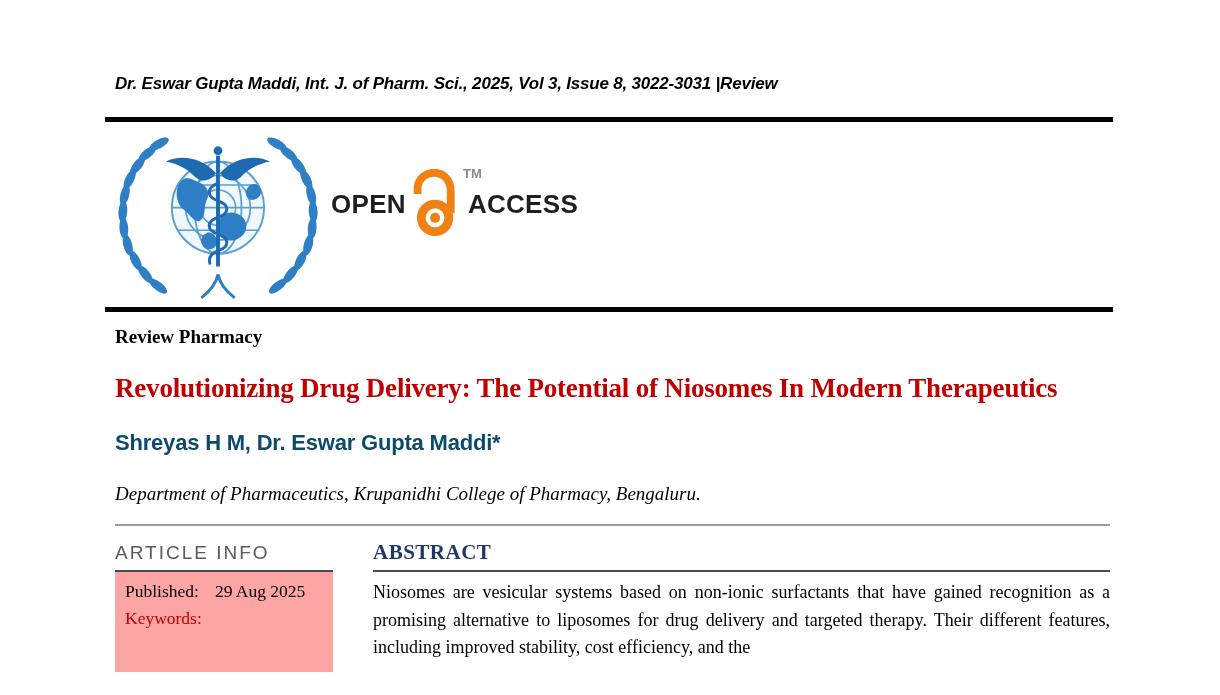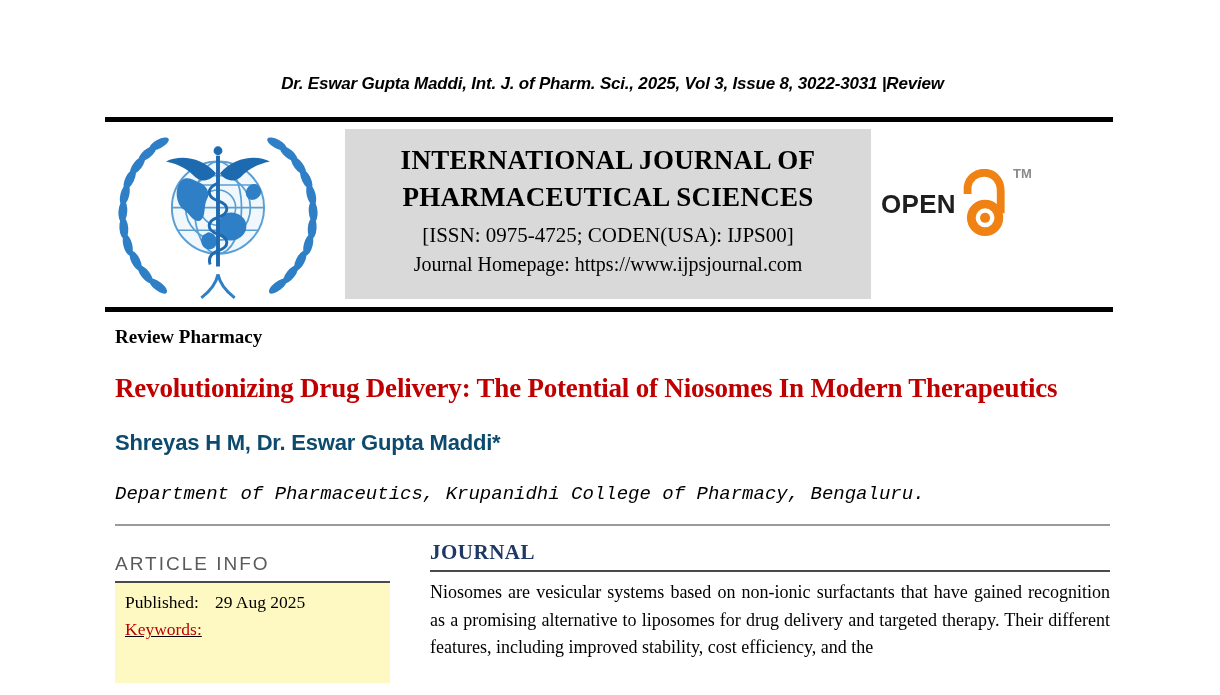--- a/index.html
+++ b/index.html
@@ -4,21 +4,21 @@
 <style>
   html,body{margin:0;padding:0;}
   body{
     width:1220px;height:695px;overflow:hidden;background:#ffffff;
     font-family:"Liberation Serif", serif;color:#000;
   }
   .content{margin-left:115px;width:995px;}
 
   
   .citation-row{
-    padding-top:74px;text-align:center;
+    padding-top:74px;text-align:left;
     font-family:"Liberation Sans", sans-serif;
     font-style:italic;font-weight:bold;font-size:17px;letter-spacing:-0.2px;
   }
 
   .rule-thick{height:5px;background:#000;margin-top:23px;margin-left:-10px;width:1008px;}
   .rule-thick.second{margin-top:6px;}
 
   
   .masthead{display:flex;align-items:flex-start;margin-top:7px;height:172px;}
   .logo-wrap{width:206px;height:172px;flex:0 0 auto;}
@@ -43,33 +43,33 @@
   
   .review-label{margin-top:14px;font-size:19px;font-weight:bold;}
   .paper-title{
     margin-top:18px;width:990px;font-size:27px;font-weight:bold;line-height:44px;
     color:#C00000;letter-spacing:-0.2px;
   }
   .authors{
     margin-top:20px;font-family:"Liberation Sans", sans-serif;font-weight:bold;
     font-size:22px;line-height:26px;color:#0c4a6e;letter-spacing:-0.2px;
   }
-  .affiliation{margin-top:26px;font-style:italic;font-size:19px;line-height:24px;font-family:Liberation Mono, monospace;}
+  .affiliation{margin-top:26px;font-style:italic;font-size:19px;line-height:24px;}
   .rule-thin{height:2px;background:#9a9a9a;margin-top:18px;}
 
   
   .cols{display:flex;margin-top:12px;align-items:flex-start;}
-  .col-left{width:275px;flex:0 0 auto;margin-top:11px;}
+  .col-left{width:218px;flex:0 0 auto;}
   .ai-head{
     margin-top:4px;font-family:"Liberation Sans", sans-serif;font-weight:300;
     font-size:19px;line-height:22px;color:#5a5a5a;letter-spacing:2px;
   }
   .ai-rule{height:2px;background:#4a4a4a;margin-top:6px;}
   .ai-box{
-    background:#fef9c3;padding:6px 10px 40px 10px;font-size:17.5px;line-height:27px;text-decoration:underline;
+    background:#fca5a5;padding:6px 10px 40px 10px;font-size:17.5px;line-height:27px;
   }
   .ai-row .lbl{display:inline-block;}
   .ai-row .val{display:inline-block;margin-left:16px;}
   .kw-label{color:#C00000;}
 
   .col-right{flex:1;margin-left:40px;}
   .ab-head{
     margin-top:2px;font-size:21px;line-height:25px;font-weight:bold;color:#1F3864;
     letter-spacing:0.5px;
   }
@@ -143,37 +143,32 @@
           <use href="#leaf" transform="translate(15,51) rotate(26)"></use>
           <use href="#leaf" transform="translate(23,37) rotate(38)"></use>
           <use href="#leaf" transform="translate(33,25) rotate(50)"></use>
           <use href="#leaf" transform="translate(45,15) rotate(62)"></use>
         </g>
         <path d="M88 172 C97 165 103 158 105 148" stroke="#2E7FC6" stroke-width="3" fill="none"></path>
         <path d="M122 172 C113 165 107 158 105 148" stroke="#2E7FC6" stroke-width="3" fill="none"></path>
       </svg>
     </div>
 
-    <div class="mast-box">
-      <div class="mast-title">INTERNATIONAL JOURNAL OF</div>
-      <div class="mast-title">PHARMACEUTICAL SCIENCES</div>
-      <div class="mast-issn">[ISSN: 0975-4725; CODEN(USA): IJPS00]</div>
-      <div class="mast-home"><span>Journal Homepage: </span><span>https://www.ijpsjournal.com</span></div>
-    </div>
 
     <div class="oa-wrap">
       <span>OPEN</span>
       <span class="lock-wrap">
         <svg viewBox="0 0 50 76" width="46" height="70" xmlns="http://www.w3.org/2000/svg">
           <path d="M41 48 L41 24 C41 11 32.5 4 23 4 C14 4 6.5 10 5 19 L5 27" stroke="#F08214" stroke-width="8.5" fill="none"></path>
           <circle cx="24" cy="53" r="15" stroke="#F08214" stroke-width="9.5" fill="none"></circle>
           <circle cx="24" cy="53" r="5.5" fill="#F08214"></circle>
         </svg>
         <span class="tm">TM</span>
       </span>
+      <span>ACCESS</span>
     </div>
   </div>
 
   <div class="rule-thick second"></div>
 
   <div class="review-label">Review Pharmacy</div>
 
   <div class="paper-title">Revolutionizing Drug Delivery: The Potential of Niosomes In Modern Therapeutics</div>
 
   <div class="authors">Shreyas H M, Dr. Eswar Gupta Maddi*</div>
@@ -187,20 +182,20 @@
     <div class="col-left">
       <div class="ai-head">ARTICLE INFO</div>
       <div class="ai-rule"></div>
       <div class="ai-box">
         <div class="ai-row"><span class="lbl">Published:</span><span class="val">29 Aug 2025</span></div>
         <div class="ai-row kw-label">Keywords:</div>
       </div>
     </div>
 
     <div class="col-right">
-      <div class="ab-head">JOURNAL</div>
+      <div class="ab-head">ABSTRACT</div>
       <div class="ab-rule"></div>
       <div class="ab-text">Niosomes are vesicular systems based on non-ionic surfactants that have gained recognition as a promising alternative to liposomes for drug delivery and targeted therapy. Their different features, including improved stability, cost efficiency, and the</div>
     </div>
 
   </div>
 
 </div>
 
 </body></html>

